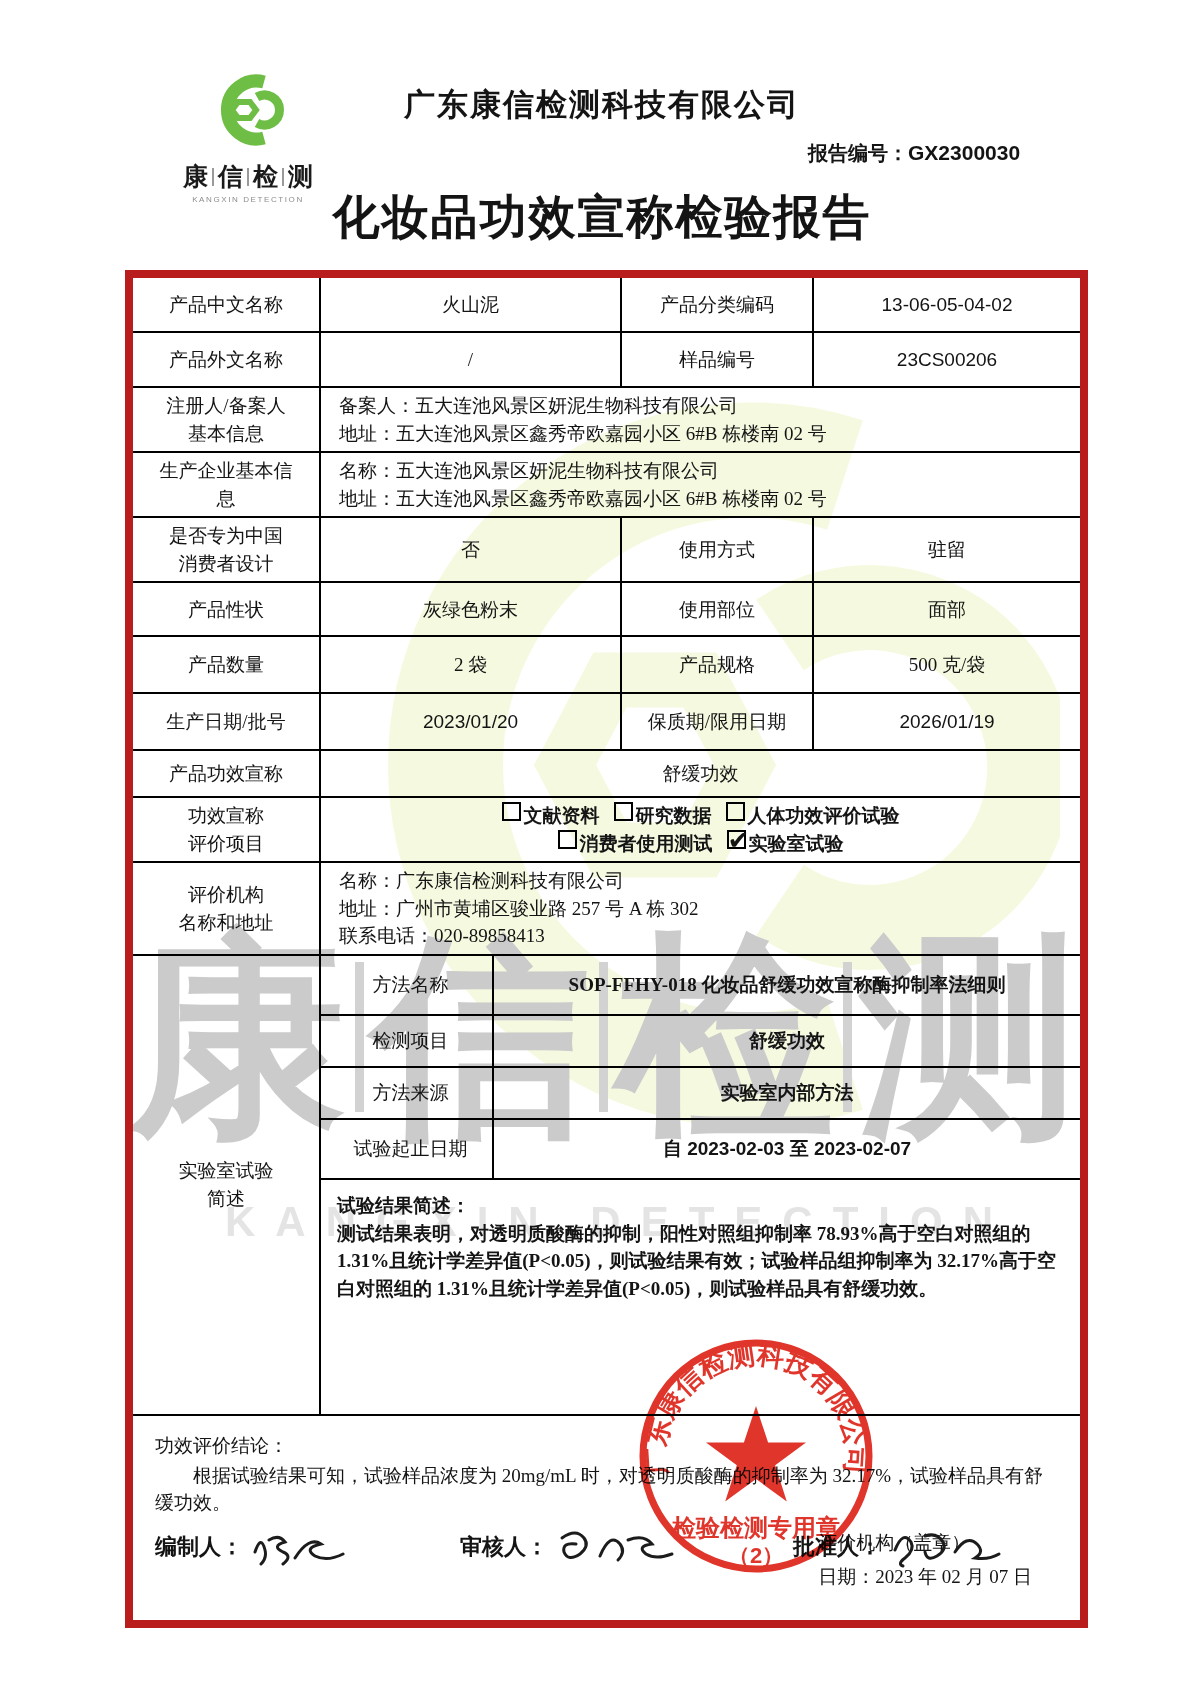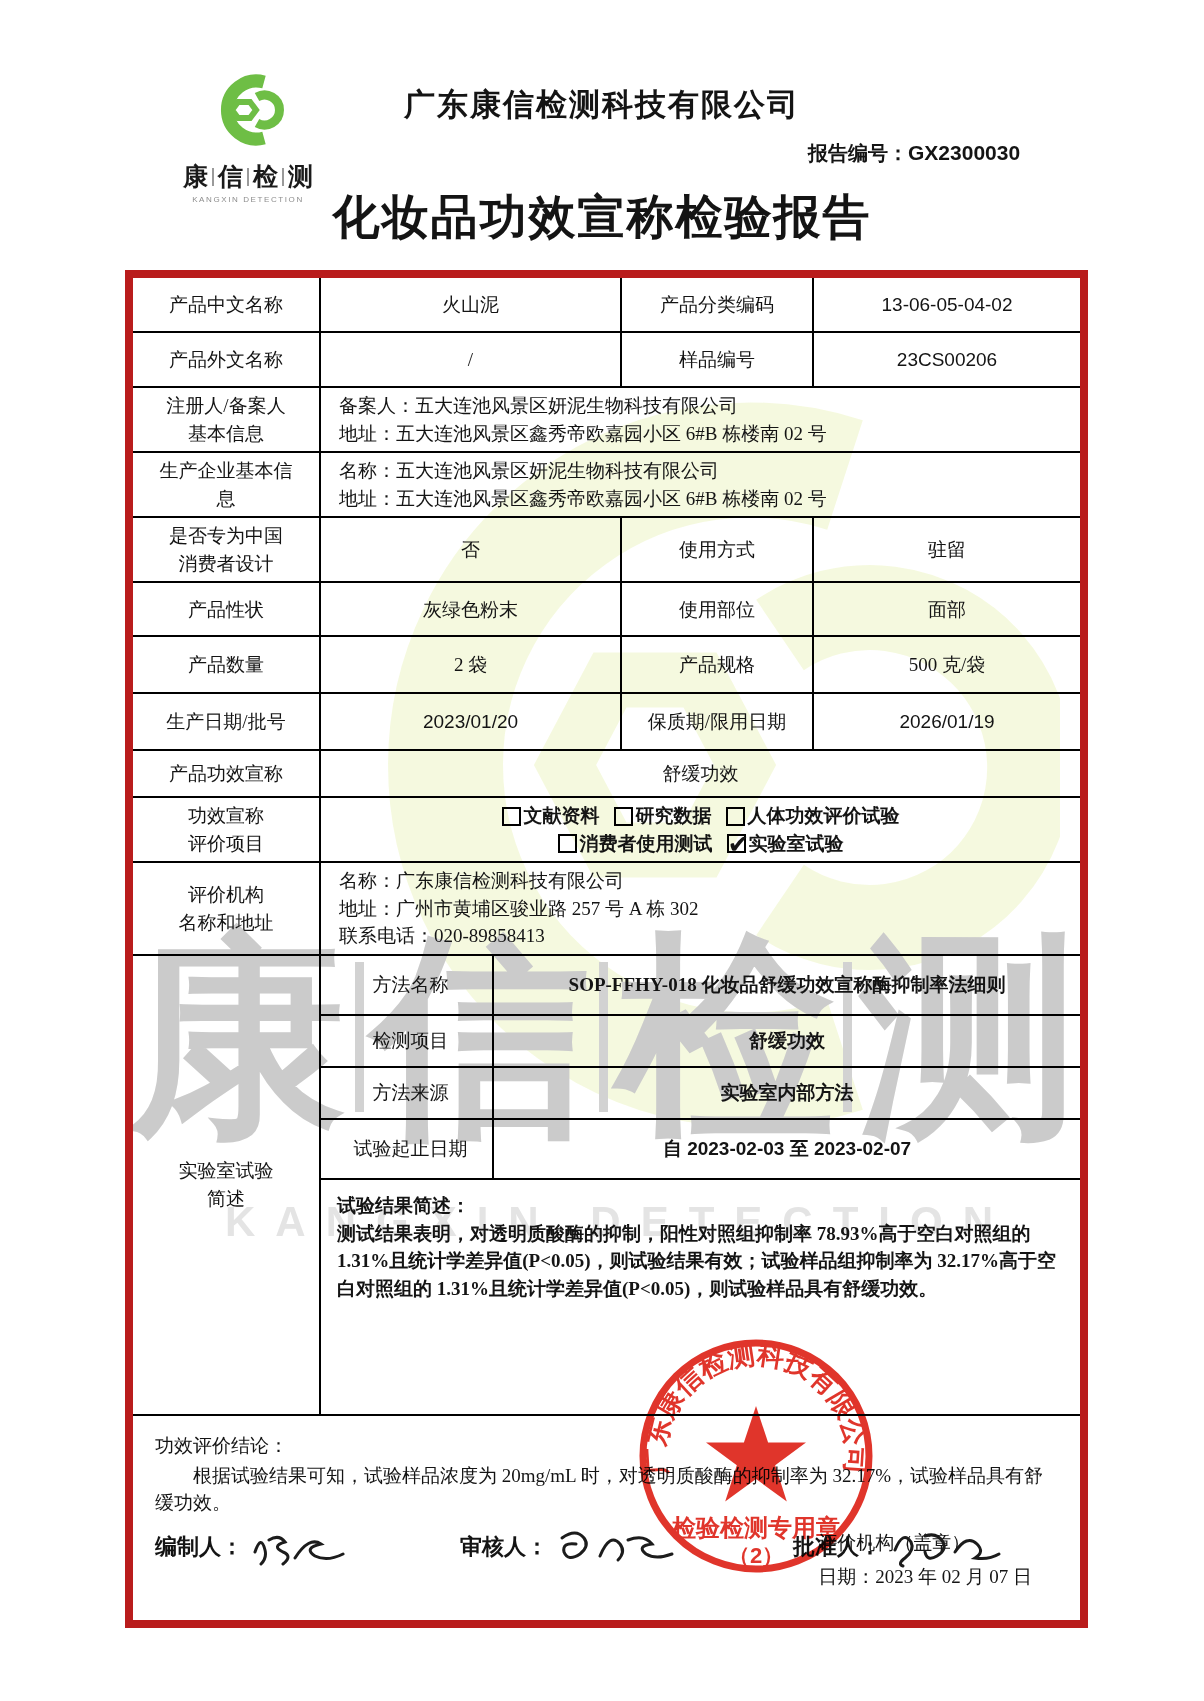--- a/index.html
+++ b/index.html
@@ -54,21 +54,21 @@
   .inner tr:first-child td{border-top:none;}
   .inner tr:last-child td{border-bottom:none;}
   .inner td:first-child{border-left:none;padding-left:16px;}
   .inner td:last-child{border-right:none;font-weight:bold;}
   .inner tr.ih58 td{height:50px;} .inner tr.ih50 td{height:42px;}
   .result-cell{text-align:left !important;vertical-align:top !important;padding:12px 16px !important;
     line-height:1.9;height:210px;}
   
   .cb-line{display:flex;justify-content:center;align-items:center;gap:14px;font-weight:bold;}
   .cb-line + .cb-line{}
-  .cb-item{display:flex;align-items:center;}
+  .cb-item{display:flex;}
   .cb{position:relative;display:inline-block;width:19px;height:19px;border:2.5px solid #000;
     margin-right:3px;box-sizing:border-box;background:#fff0;}
   .cb .mk{position:absolute;left:-1px;top:-10px;font-size:26px;font-weight:bold;
     font-family:"DejaVu Sans",sans-serif;}
   
   .conclusion-cell{position:relative;text-align:left !important;vertical-align:top !important;
     padding:16px 22px !important;height:172px;line-height:1.8;margin-top:24px;}
   .conclusion-cell p{margin:2px 0;text-indent:2em;}
   .seal-block{position:absolute;right:48px;bottom:26px;text-align:left;line-height:1.8;}
   

